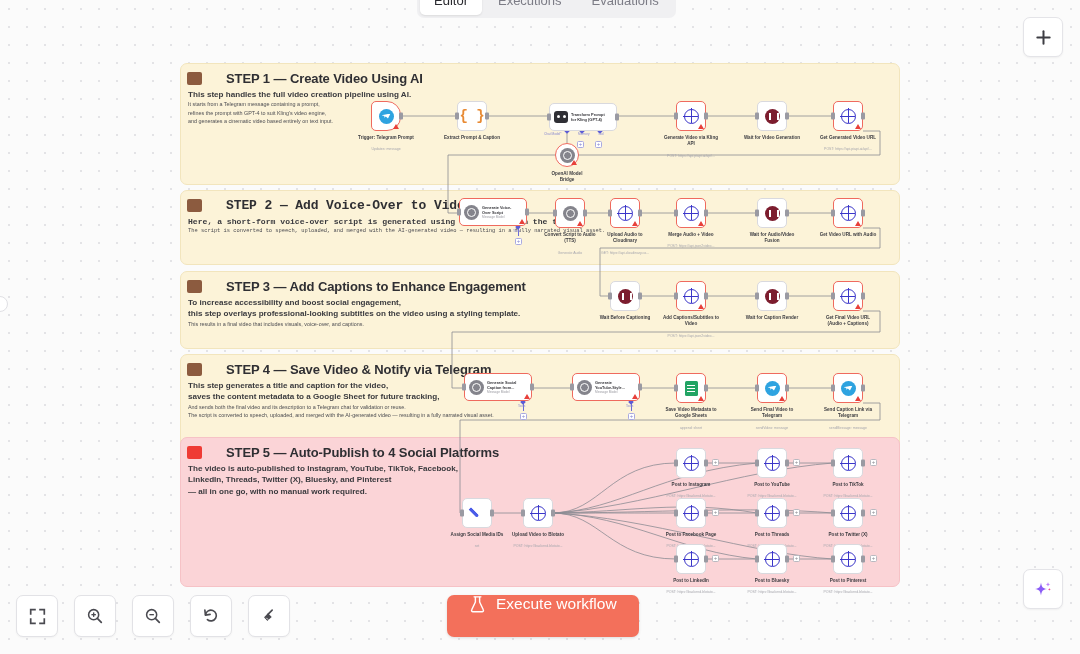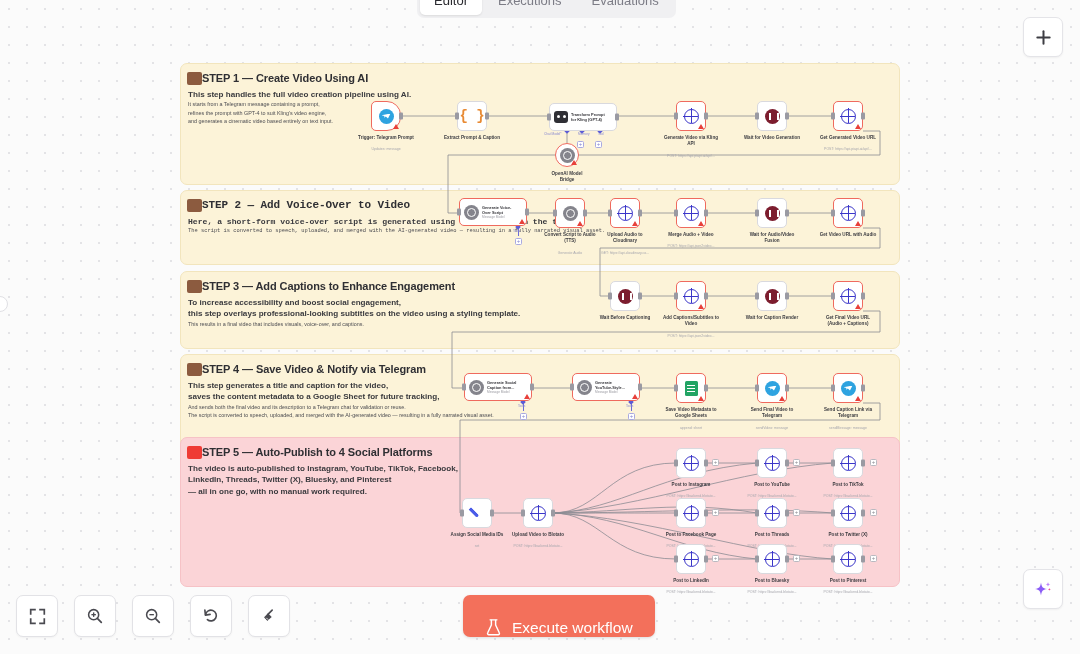--- a/index.html
+++ b/index.html
@@ -50,23 +50,24 @@
   .step-head {
     display: flex; align-items: center; gap: 0px;
     padding: 8px 0 0 6px;
   }
   .step-chip {
     width: 15px; height: 13px; border-radius: 2px; flex: none;
   }
   .chip-brown { background: #8c5b3f; }
   .chip-red   { background: #ef3b35; }
   .step-title {
-    font-size: 11px; font-weight: 700; color: #2f2f33;
+    font-size: 13px; font-weight: 700; color: #2f2f33;
     letter-spacing: -.1px; line-height: 1;
     white-space: nowrap;
+    margin-left: 24px;
   }
   .step-lines { padding: 4px 0 0 7px; }
   .ln1 { font-size: 8.1px; color: #3a3a3e; line-height: 1.42; font-weight:600; white-space: nowrap; }
   .ln2 { font-size: 5.4px; color: #4d4d52; line-height: 1.55; white-space: nowrap; }
 
   
   .node {
     position: absolute;
     width: 30px; height: 30px;
     background: #ffffff;
@@ -174,25 +175,25 @@
   svg.links path, svg.links line { stroke:#8b8b93; stroke-width:.8; fill:none; }
 
   
   #toolbar { position:absolute; left:16px; bottom:17px; display:flex; gap:16px; z-index:40; }
   .tbtn {
     width: 42px; height: 42px; background:#fff; border:1px solid #e2e2e6;
     border-radius: 7px; display:flex; align-items:center; justify-content:center;
     cursor:pointer; box-shadow: 0 1px 2px rgba(0,0,0,.04);
   }
   #execute {
-    position:absolute; left:463px; bottom:17px;
+    position:absolute; left:447px; bottom:17px;
     height: 42px; padding: 0 22px;
     background:#f3705b; border:none; border-radius:7px;
     color:#fff; font-size:15.5px; font-family:"Liberation Sans", sans-serif;
-    display:flex; align-items:flex-end; gap:10px; cursor:pointer;
+    display:flex; align-items:flex-start; gap:10px; cursor:pointer;
     box-shadow: 0 1px 3px rgba(0,0,0,.12);
     z-index: 40;
   }
   #addbtn {
     position:absolute; right:17px; top:17px; width:40px; height:40px;
     background:#fff; border:1px solid #e4e4e8; border-radius:7px;
     display:flex; align-items:center; justify-content:center; cursor:pointer;
     box-shadow:0 1px 2px rgba(0,0,0,.05); z-index:40;
   }
   #aibtn {

